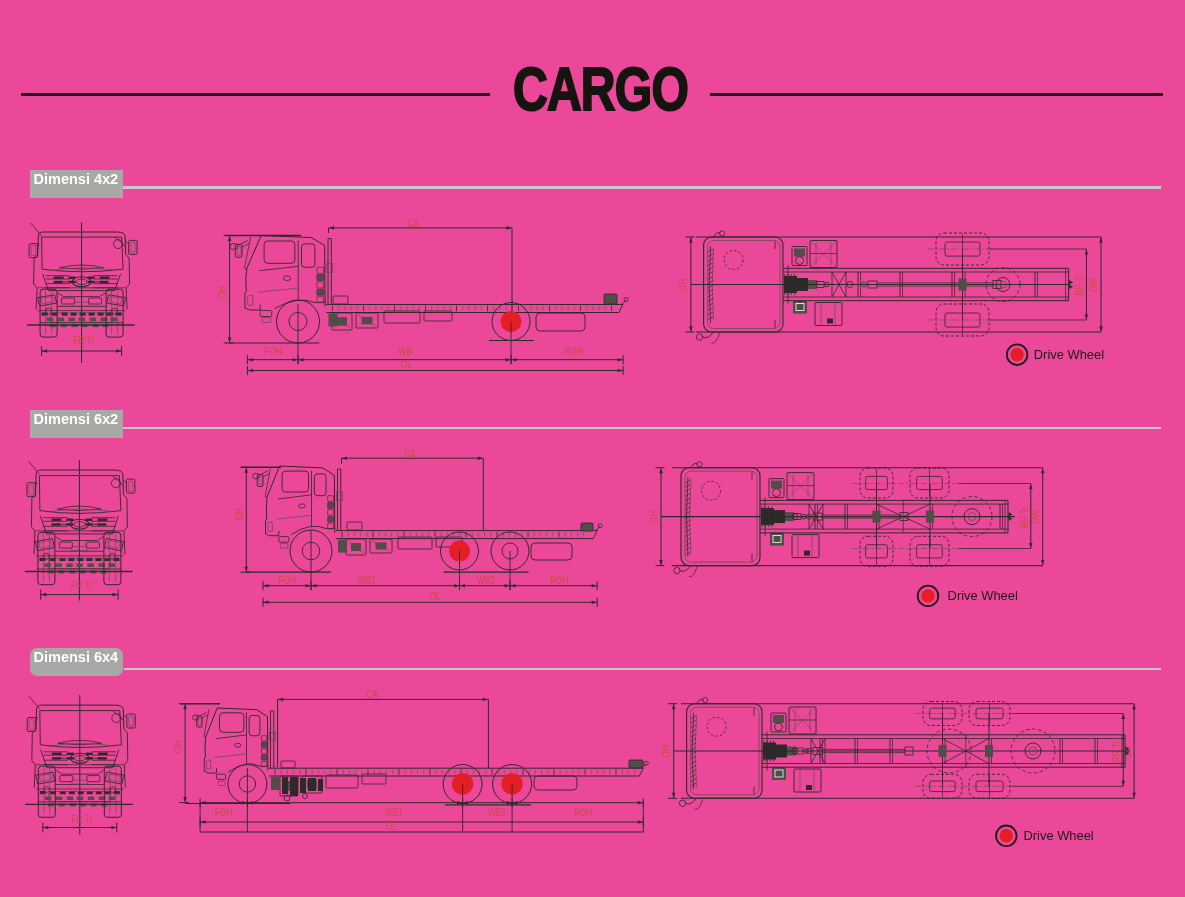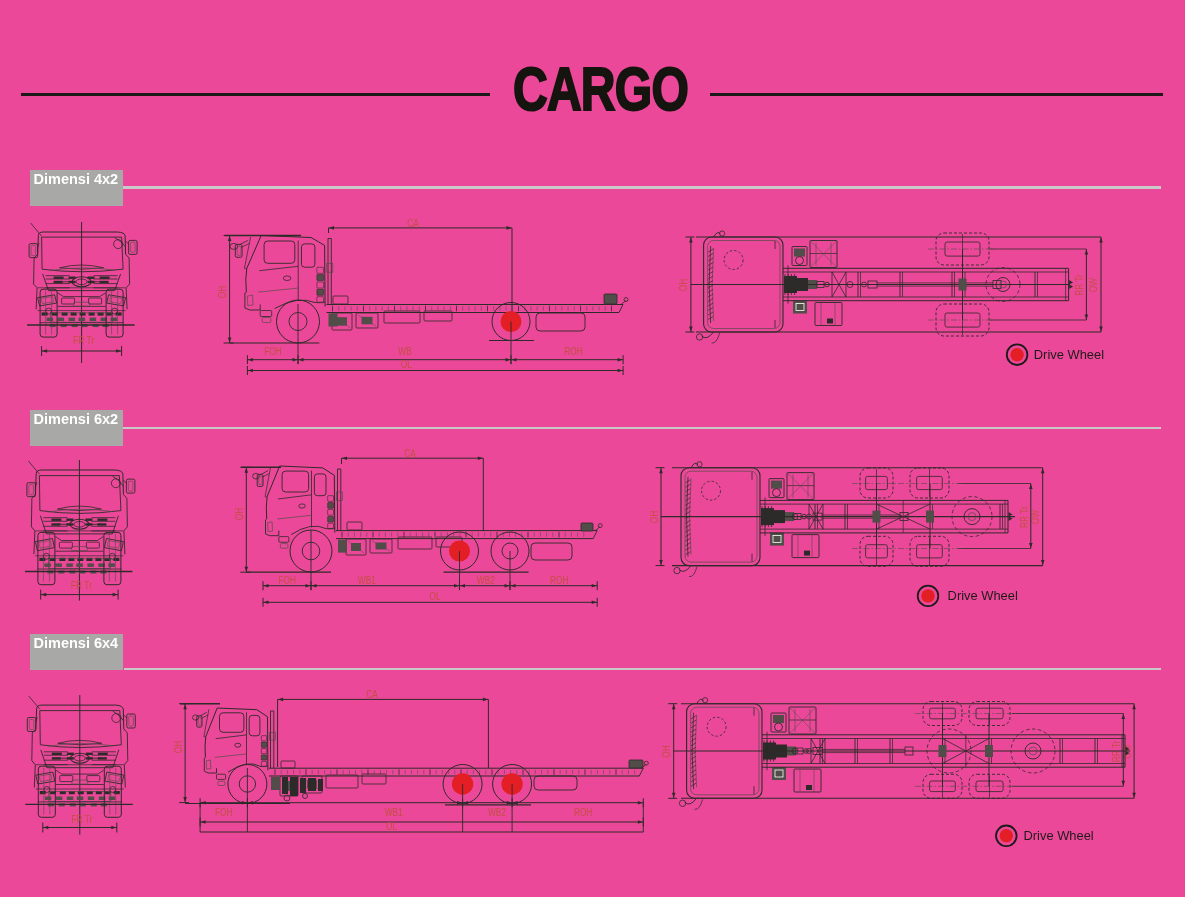--- a/index.html
+++ b/index.html
@@ -1,31 +1,31 @@
 <!DOCTYPE html>
 <html><head><meta charset="utf-8"><style>
 html,body{margin:0;padding:0;background:#fff;}
 #page{position:relative;width:1185px;height:897px;background:#ec4899;overflow:hidden;font-family:"Liberation Sans",sans-serif;}
 .hline{position:absolute;height:2.6px;background:#1c1a19;}
 .title{position:absolute;left:513px;top:53px;font-size:62px;font-weight:bold;color:#16140f;
  letter-spacing:-1px;transform:scale(0.775,1.0);transform-origin:left top;-webkit-text-stroke:2.1px #16140f;white-space:nowrap;}
-.sechead{position:absolute;width:93px;height:36px;background:#a8a8a7;color:#fff;font-weight:bold;
+.sechead{position:absolute;width:93px;height:28px;background:#a8a8a7;color:#fff;font-weight:bold;
  font-size:14.5px;line-height:19px;padding-left:3.5px;box-sizing:border-box;white-space:nowrap;}
 .secline{position:absolute;height:2.2px;background:#c9c9c9;}
 </style></head>
 <body>
 <div id="page">
  <div class="hline" style="left:21px;top:93px;width:469px;"></div>
  <div class="hline" style="left:710px;top:93px;width:453px;"></div>
  <div class="title">CARGO</div>
  <div class="sechead" style="left:30px;top:170px;">Dimensi 4x2</div>
  <div class="secline" style="left:123px;top:186.4px;width:1038px;"></div>
  <div class="sechead" style="left:30px;top:410px;">Dimensi 6x2</div>
  <div class="secline" style="left:123px;top:426.5px;width:1038px;"></div>
- <div class="sechead" style="left:30px;top:634px;">Dimensi 6x4</div>
+ <div class="sechead" style="left:30px;top:648px;border-radius:7px;">Dimensi 6x4</div>
  <div class="secline" style="left:124px;top:668.2px;width:1037px;"></div>
  <svg width="1185" height="897" style="position:absolute;left:0;top:0">
 <line x1="81.6" y1="222.0" x2="81.6" y2="363.0" stroke="#2d2b29" stroke-width="1.0" stroke-linecap="butt"></line>
 <line x1="30.6" y1="223.0" x2="41.6" y2="236.0" stroke="#2d2b29" stroke-width="0.8" stroke-linecap="butt"></line>
 <path d="M37.6,254.3 L38.4,235.3 Q38.6,232.0 43.6,232.0 L117.6,232.0 Q124.6,232.5 125.1,235.7 L125.6,254.3" fill="none" stroke="#2d2b29" stroke-width="1.0" stroke-linejoin="round"></path>
 <path d="M41.6,237.1 L121.6,237.1 L123.1,269.2 Q81.6,274.3 42.1,269.2 Z" fill="none" stroke="#2d2b29" stroke-width="0.9" stroke-linejoin="round"></path>
 <path d="M59.6,267.8 Q81.6,262.2 103.6,267.8 Q81.6,270.6 59.6,267.8 Z" fill="none" stroke="#2d2b29" stroke-width="0.8" stroke-linejoin="round"></path>
 <path d="M49.6,270.6 Q81.6,265.5 114.6,270.1" fill="none" stroke="#514d48" stroke-width="0.7" stroke-linejoin="round"></path>
 <rect x="29.1" y="243.6" width="8.5" height="14.0" rx="1.5" fill="none" stroke="#2d2b29" stroke-width="0.9"></rect>
 <rect x="31.1" y="245.5" width="4.5" height="10.0" rx="1" fill="none" stroke="#514d48" stroke-width="0.6"></rect>

